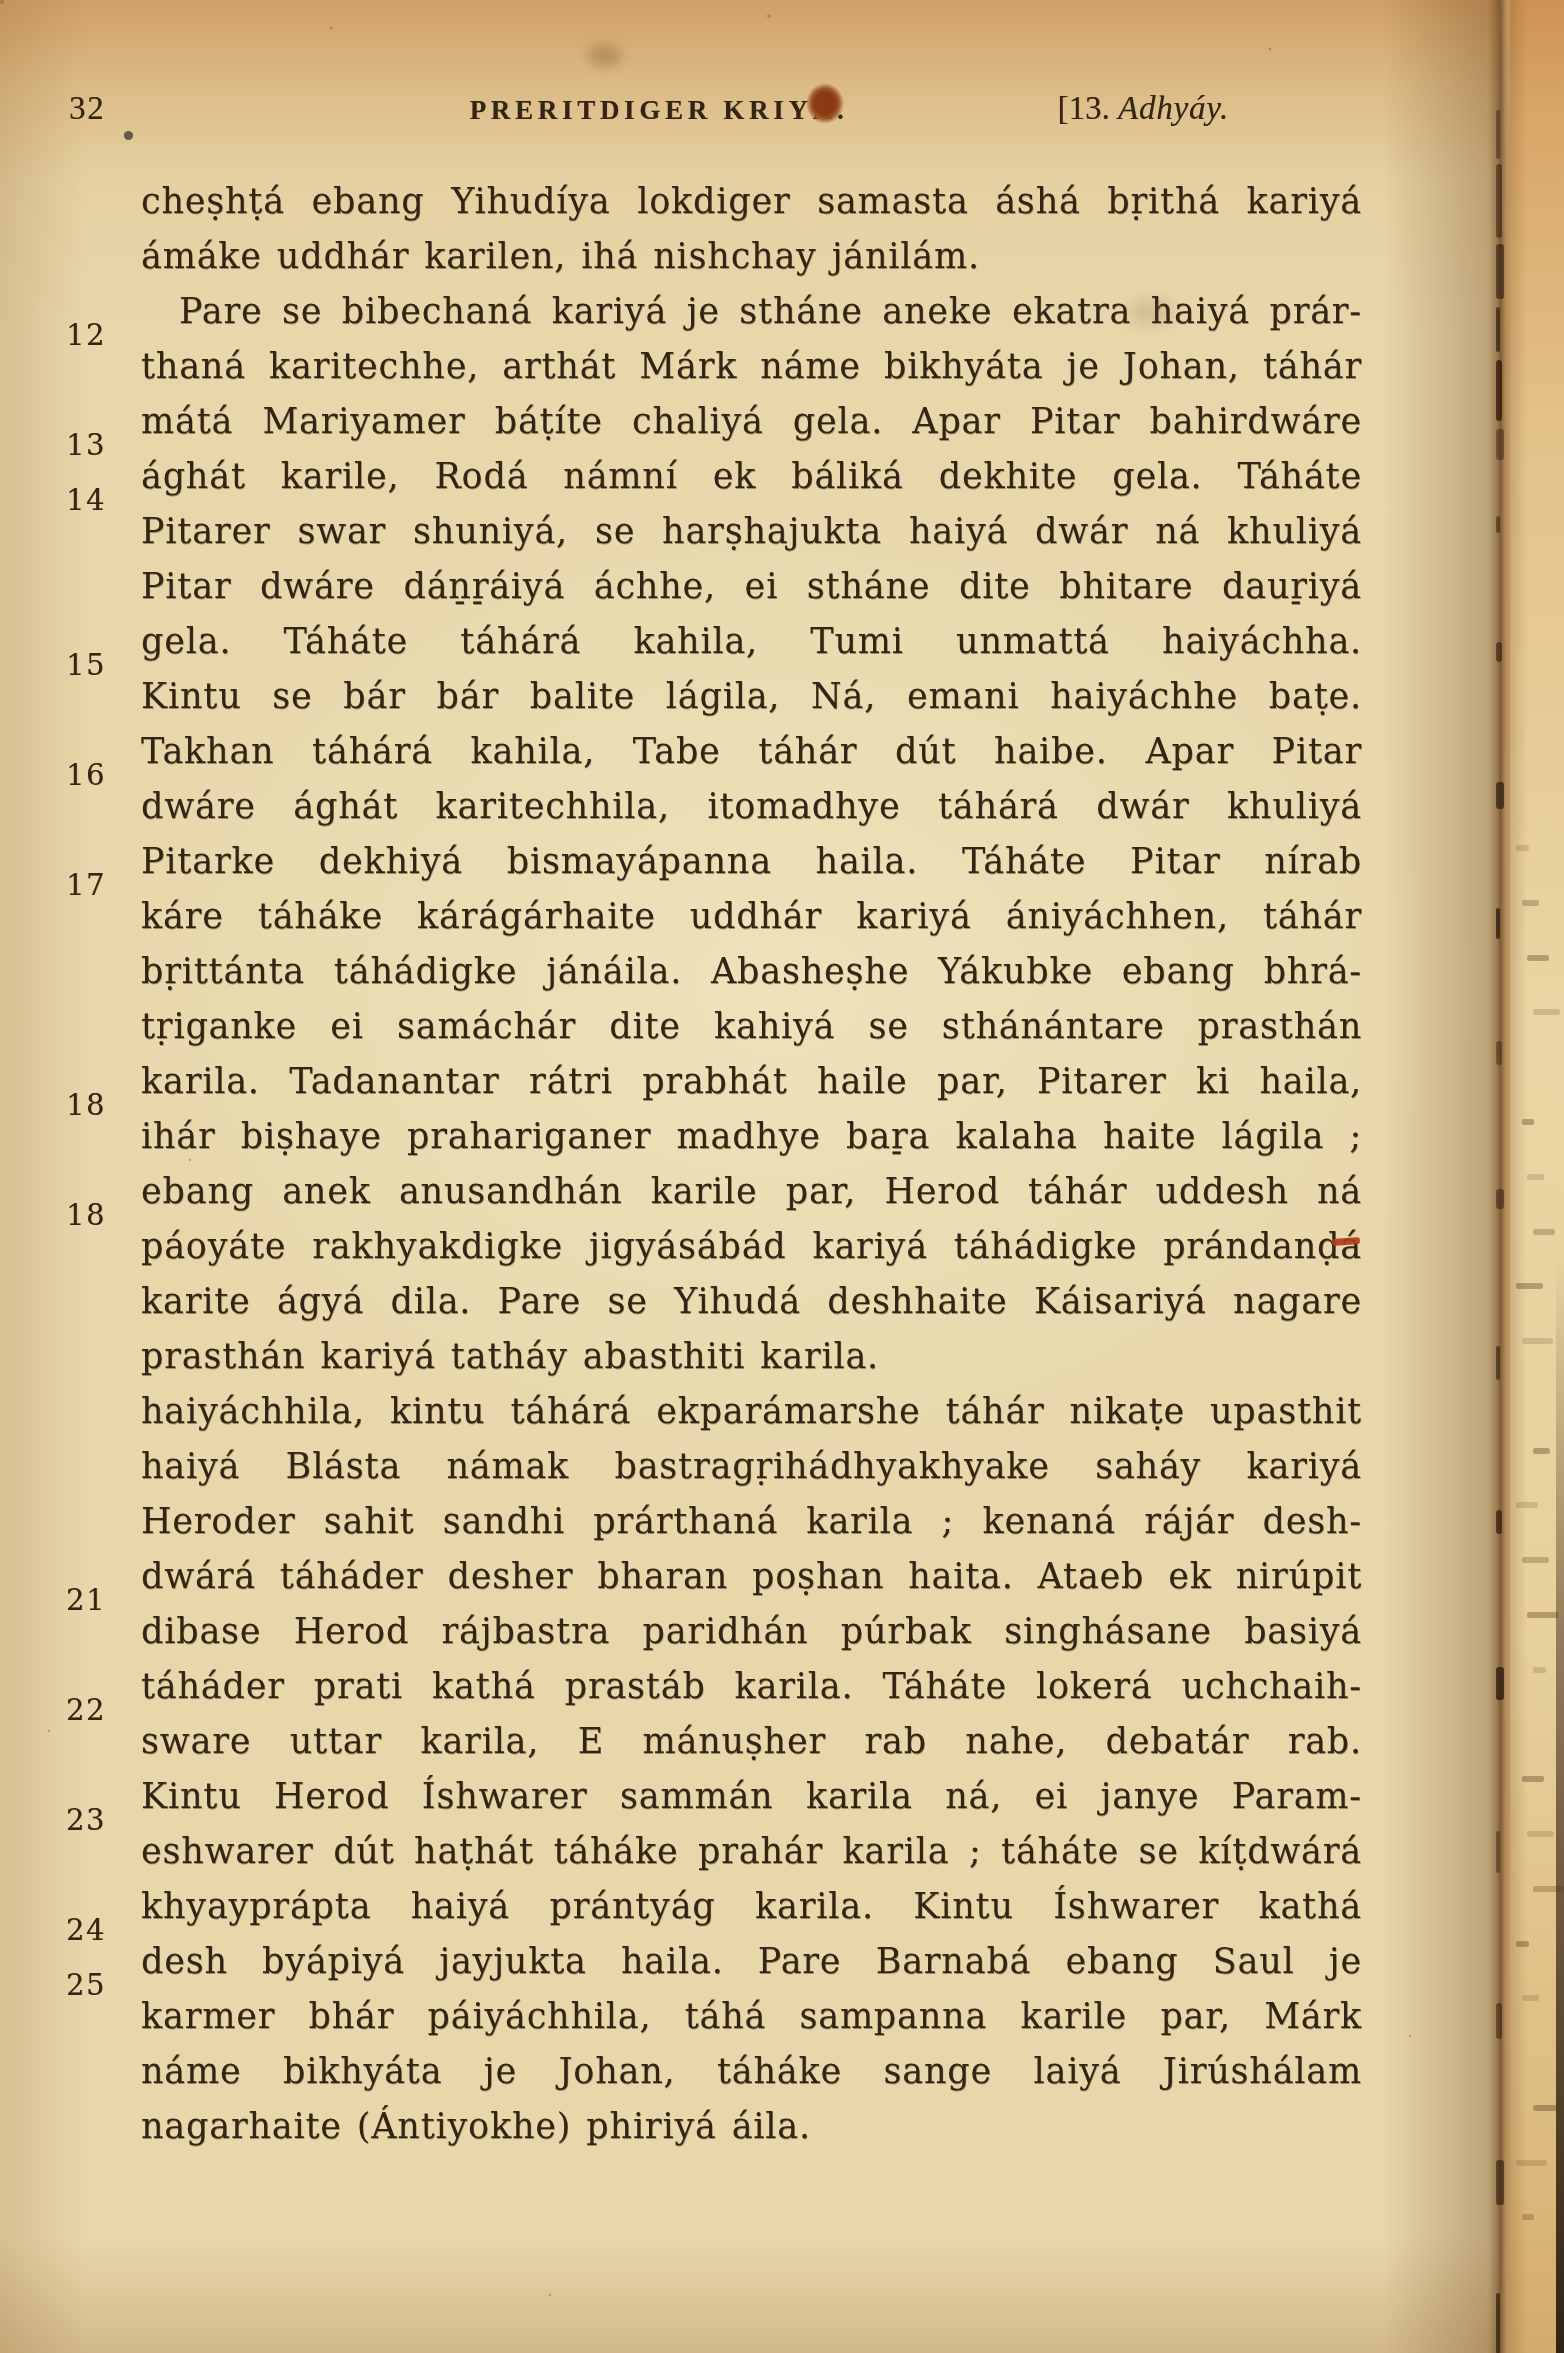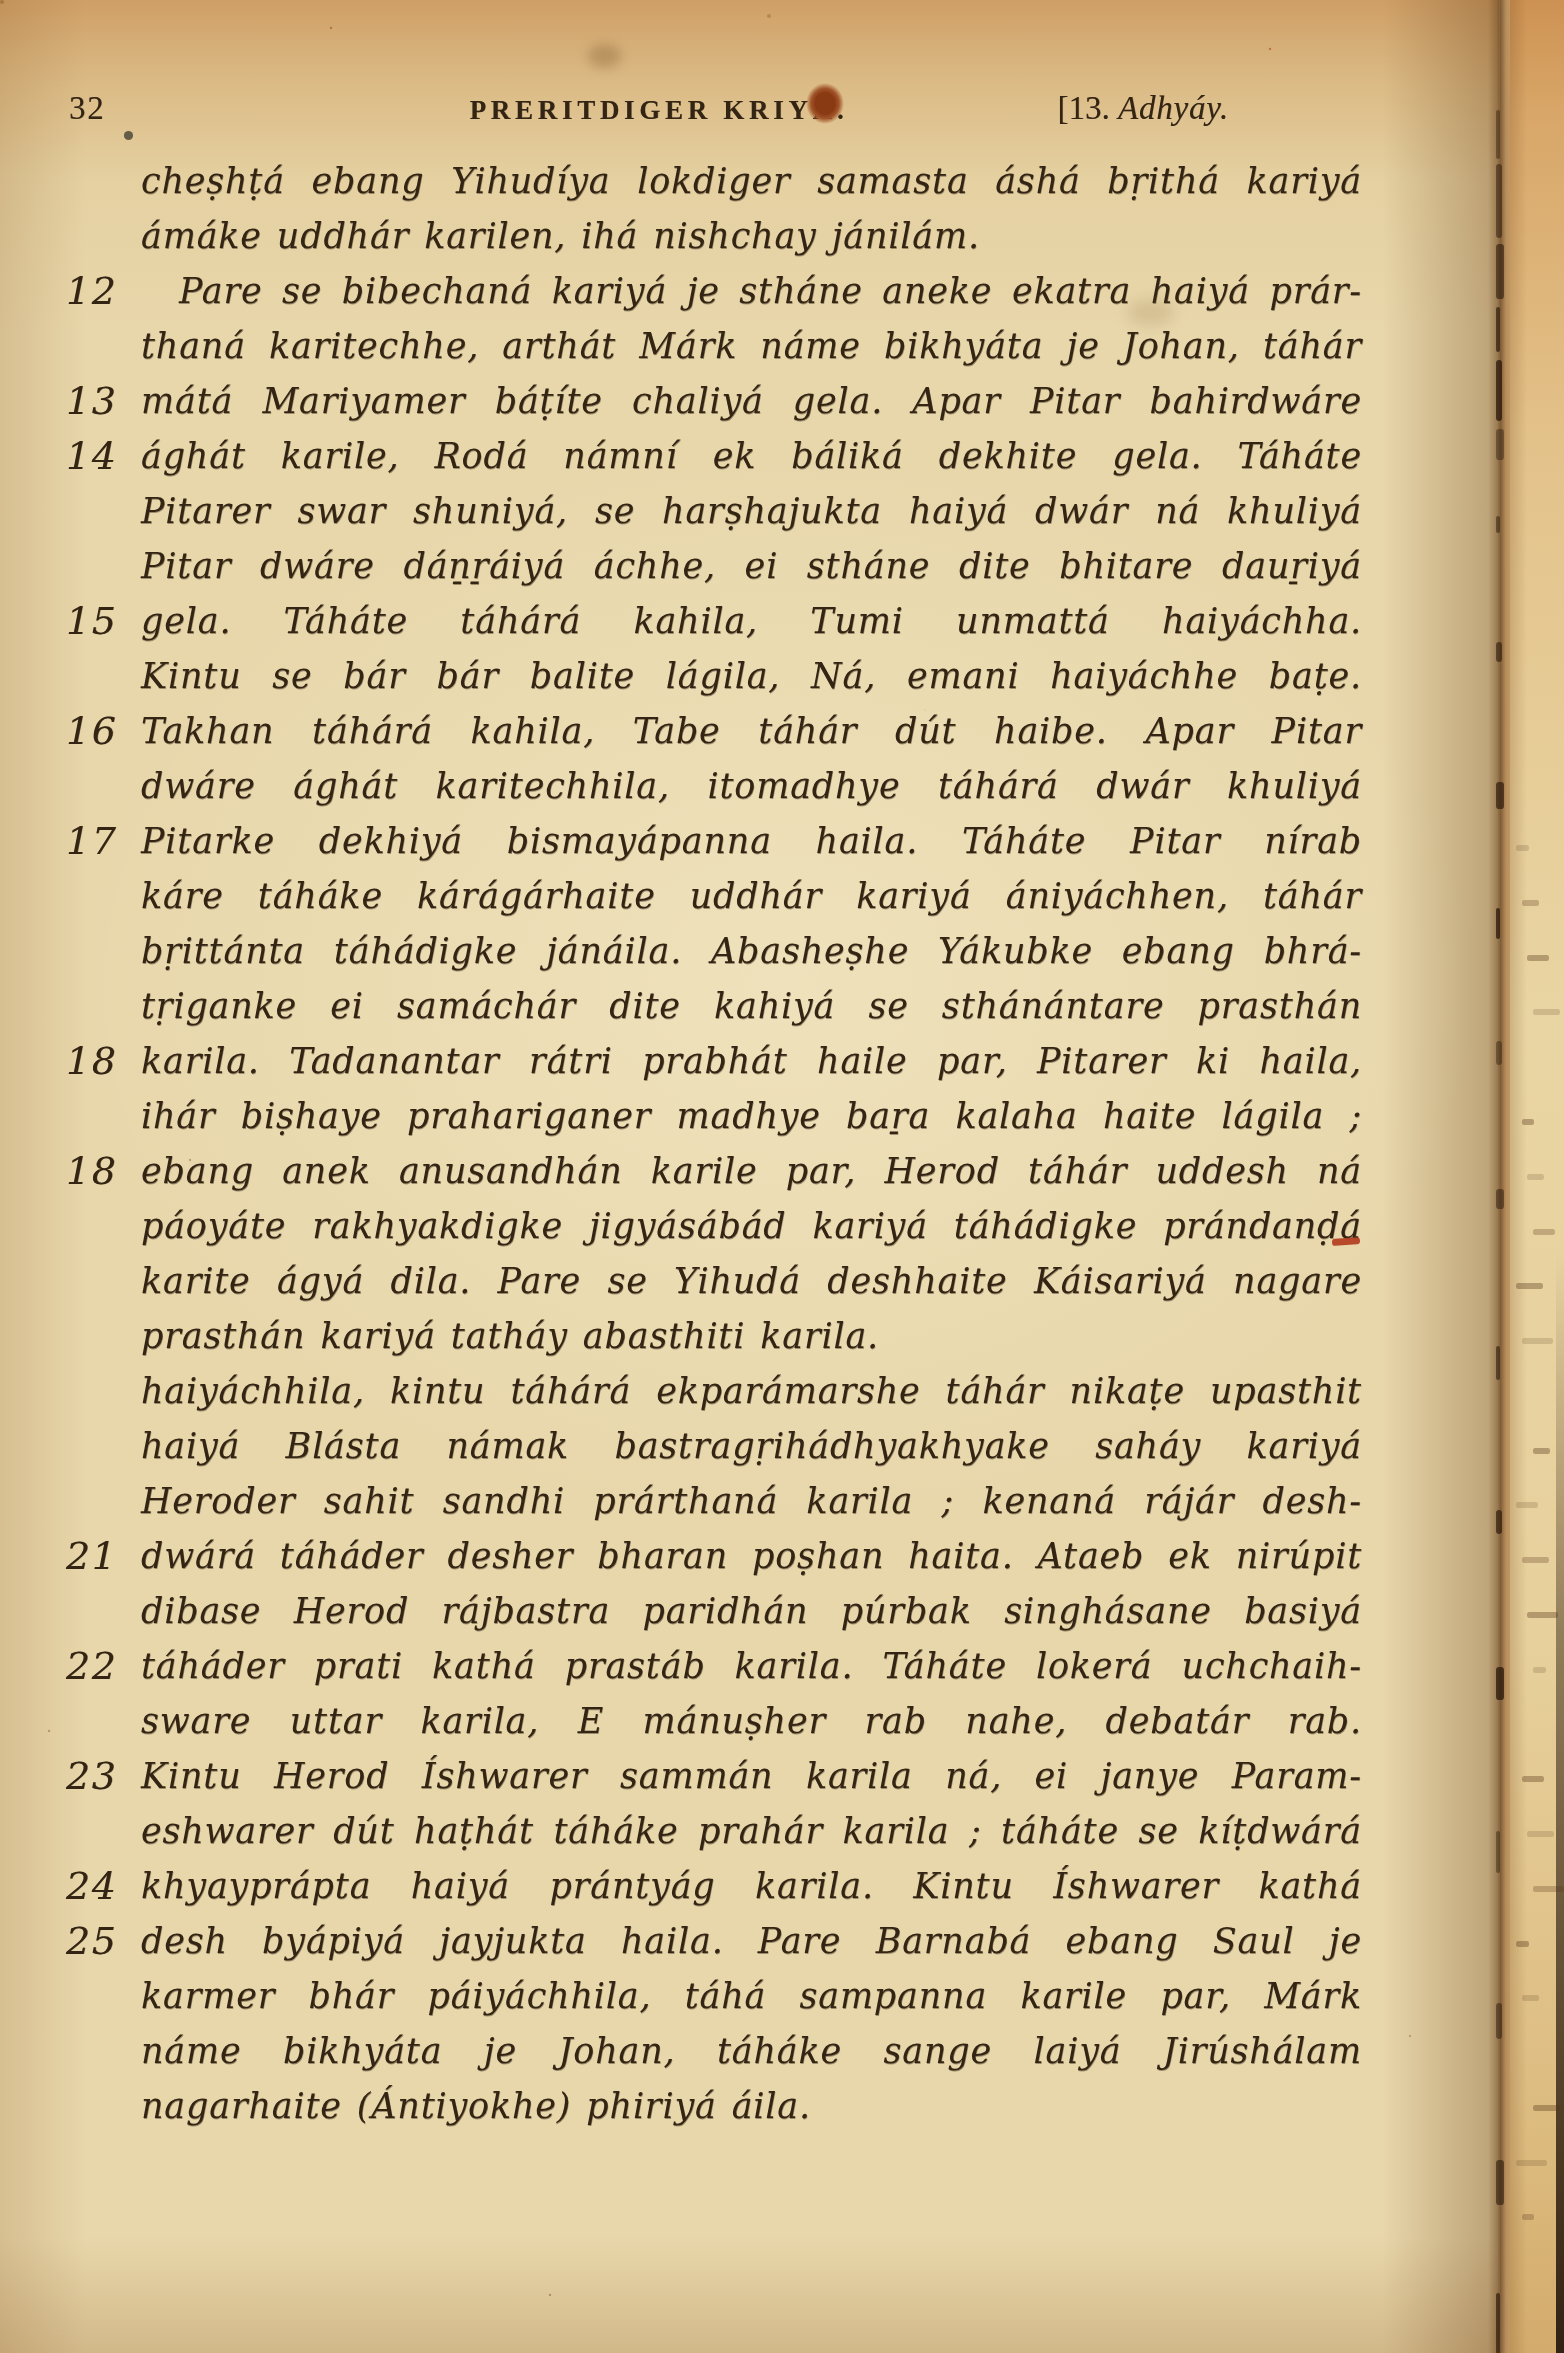--- a/index.html
+++ b/index.html
@@ -78,25 +78,26 @@
     border-radius:55% 48% 52% 60%;
   }
   .chapter-ref{
     position:absolute;right:67px;top:0;
     font-size:33px;line-height:47px;white-space:nowrap;
     text-shadow:0.4px 0.4px 0.5px rgba(51,36,19,0.45);
   }
   .chapter-ref .it{font-style:italic;letter-spacing:0.8px;}
 
   
-  .text-block{position:absolute;left:66px;top:154px;width:1296px;font-style:italic;}
+  .text-block{position:absolute;left:66px;top:174px;width:1296px;}
   .line{display:flex;height:55px;}
   .vnum{
-    flex:none;width:75px;font-size:38px;line-height:55px;letter-spacing:1.6px;
+    flex:none;width:75px;font-size:29px;line-height:55px;letter-spacing:1.6px;
     text-shadow:0.4px 0.4px 0.5px rgba(51,36,19,0.45);
+    margin-top:24px;
   }
   .ltext{
     flex:1;font-size:35px;line-height:55px;letter-spacing:0.8px;word-spacing:3.1px;
     text-align:justify;text-align-last:justify;white-space:normal;
     text-shadow:0.5px 0.5px 0.6px rgba(51,36,19,0.42);
   }
   .ltext.nojust{text-align:center;text-align-last:left;}
   .ltext.ind{text-indent:38px;}
 
   

